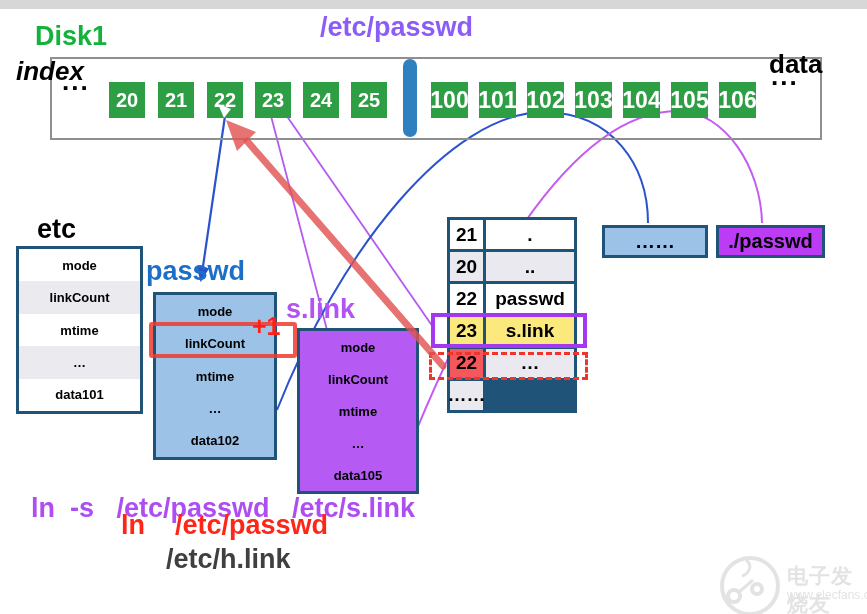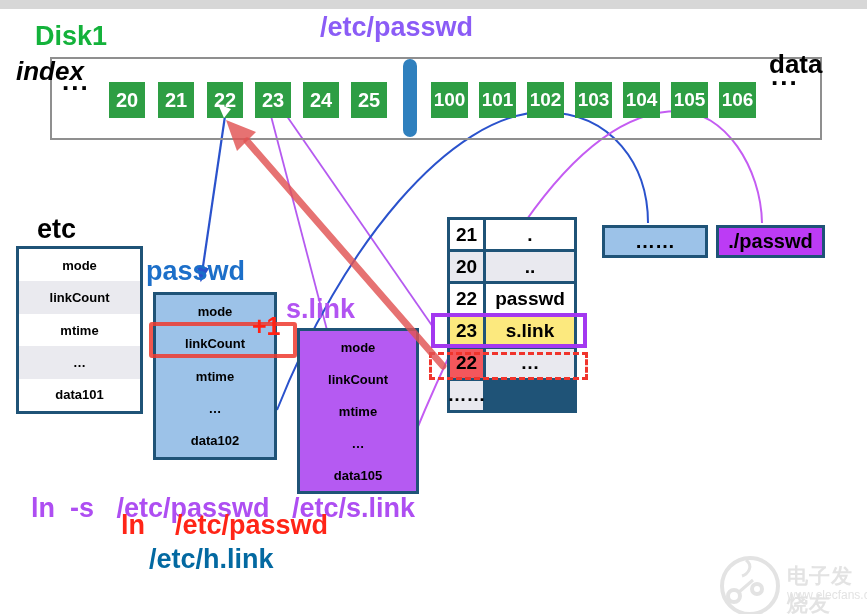--- a/index.html
+++ b/index.html
@@ -12,21 +12,21 @@
   .lbl{z-index:2;white-space:pre;}
   .disk1{left:35px;top:21px;font-size:27px;color:#14b23b;}
   .title{left:320px;top:12px;font-size:27px;color:#8b5cf6;}
   .index-lbl{left:16px;top:56px;font-size:26px;font-style:italic;}
   .index-dots{left:62px;top:66px;font-size:26px;letter-spacing:2px;}
   .data-lbl{left:769px;top:49px;font-size:26px;}
   .data-dots{left:771px;top:61px;font-size:26px;letter-spacing:2px;}
   .blk{position:absolute;top:82px;height:36px;background:#2e9e44;color:#fff;z-index:2;
        display:flex;align-items:center;justify-content:center;font-size:20px;}
   .iblk{width:36px;}
-  .dblk{width:37px;font-size:19px;}
+  .dblk{width:37px;font-size:23px;}
   .divider{left:403px;top:59px;width:14px;height:78px;background:#2f80be;border-radius:7px;z-index:2;}
   
   .itable{z-index:2;border:3px solid #1f5377;display:flex;flex-direction:column;}
   .itable .cell{flex:1;display:flex;align-items:center;justify-content:center;font-size:13px;}
   .etc-table{left:16px;top:246px;width:121px;height:162px;background:#fff;}
   .etc-table .cell:nth-child(even){background:#eaeaef;}
   .passwd-table{left:153px;top:292px;width:118px;height:162px;background:#9cc2e8;}
   .slink-table{left:297px;top:328px;width:116px;height:160px;background:#b55af2;}
   .etc-lbl{left:37px;top:214px;font-size:27px;}
   .passwd-lbl{left:146px;top:256px;font-size:27px;color:#1c6fc9;}
@@ -42,21 +42,21 @@
   .purple-bracket{left:431px;top:313px;width:148px;height:27px;border:4px solid #a338f0;z-index:3;background:transparent;}
   .red-bracket{left:429px;top:352px;width:153px;height:22px;border:3px dashed #f0342c;z-index:3;background:transparent;}
   
   .cbox{z-index:2;border:3px solid #1f5377;display:flex;align-items:center;justify-content:center;font-size:20px;}
   .blue-content{left:602px;top:225px;width:100px;height:27px;background:#9cc2e8;}
   .purple-content{left:716px;top:225px;width:103px;height:27px;background:#bc3bf5;}
   
   .cmd{z-index:2;font-size:27px;white-space:pre;}
   .cmd-symlink{left:31px;top:493px;color:#ae4ef2;}
   .cmd-hard1{left:121px;top:510px;color:#ff2517;}
-  .cmd-hard2{left:149px;top:544px;color:#0369a1;}
+  .cmd-hard2{left:166px;top:544px;color:#404040;}
   
   .wm{z-index:1;color:#e3e3e3;}
   .wm-name{left:787px;top:562px;font-size:21px;letter-spacing:1px;}
   .wm-url{left:787px;top:588px;font-size:12px;font-weight:normal;}
   svg.layer{position:absolute;left:0;top:0;z-index:1;pointer-events:none;}
   svg.overlayer{z-index:4;}
 </style>
 </head>
 <body>
 

